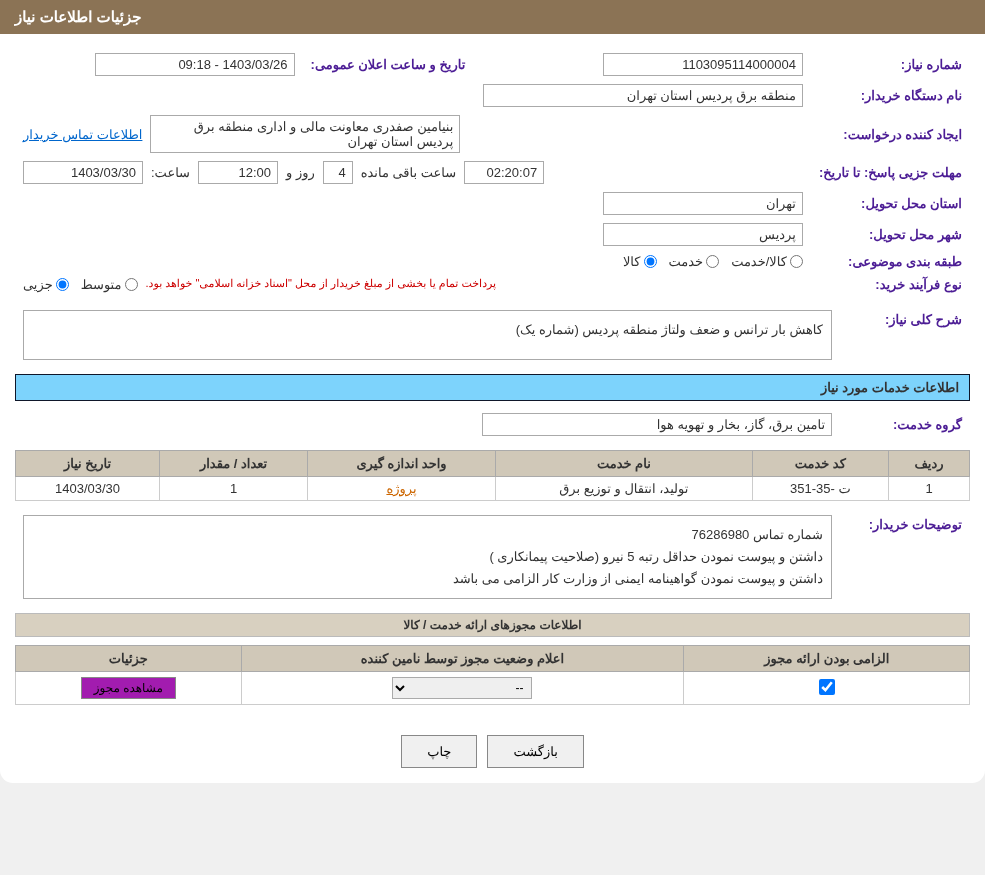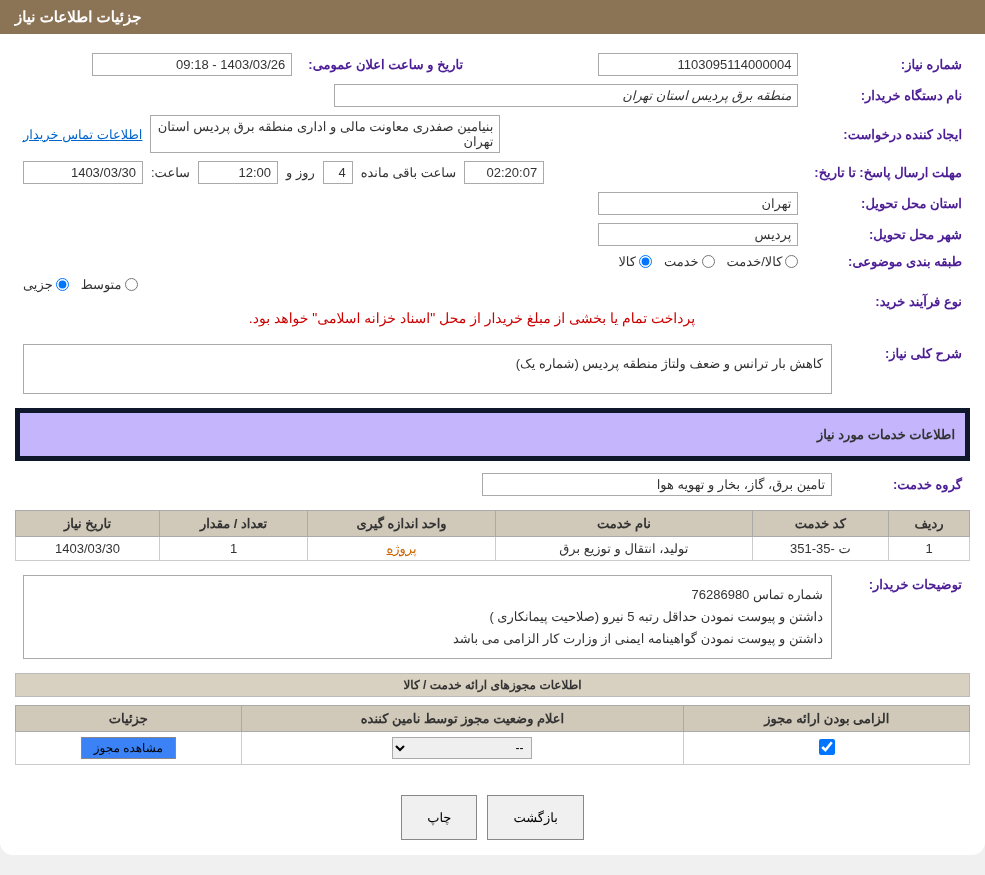--- a/index.html
+++ b/index.html
@@ -22,25 +22,25 @@
       text-align: left;
       padding: 8px 15px;
       font-size: 15px;
       font-weight: bold;
     }
     .content-area {
       padding: 15px;
       background: #fff;
     }
     .section-title {
-      background: #c4b5fd;
-      padding: 14px 10px;
+      background: #7dd3fc;
+      padding: 5px 10px;
       font-weight: bold;
       font-size: 13px;
-      border: 5px solid #0f172a;
+      border: 1px solid #0f172a;
       margin-bottom: 8px;
       text-align: right;
     }
     .info-table {
       width: 100%;
       border-collapse: collapse;
       margin-bottom: 10px;
     }
     .info-table td {
       padding: 4px 8px;
@@ -142,21 +142,21 @@
       padding: 5px 8px;
       text-align: center;
       font-weight: bold;
     }
     .permissions-table td {
       border: 1px solid #ccc;
       padding: 5px 8px;
       text-align: center;
     }
     .btn-view {
-      background: #3b82f6;
+      background: #a21caf;
       border: 1px solid #888;
       padding: 3px 12px;
       cursor: pointer;
       font-family: Tahoma, Arial, sans-serif;
       font-size: 12px;
     }
     .select-small {
       padding: 2px 4px;
       border: 1px solid #aaa;
       font-family: Tahoma, Arial, sans-serif;
@@ -166,21 +166,21 @@
     .footer-buttons {
       text-align: center;
       padding: 15px;
       display: flex;
       gap: 10px;
       justify-content: center;
     }
     .btn-main {
       background: #fff;
       border: 1px solid #888;
-      padding: 14px 25px;
+      padding: 8px 25px;
       cursor: pointer;
       font-family: Tahoma, Arial, sans-serif;
       font-size: 13px;
     }
     .btn-back {
       background: #f0f0f0;
     }
     .btn-print {
       background: #f0f0f0;
     }
@@ -230,36 +230,36 @@
         <td style="width:50px;"></td>
         <td class="label-cell" style="text-align:left;">تاریخ و ساعت اعلان عمومی:</td>
         <td class="value-cell">
           <div class="input-box input-medium">1403/03/26 - 09:18</div>
         </td>
       </tr>
 
       <tr>
         <td class="label-cell">نام دستگاه خریدار:</td>
         <td class="value-cell" colspan="4">
-          <div class="input-box" style="width:464px;font-style:italic;">منطقه برق پردیس استان تهران</div>
+          <div class="input-box" style="width:320px;">منطقه برق پردیس استان تهران</div>
         </td>
       </tr>
 
       <tr>
         <td class="label-cell">ایجاد کننده درخواست:</td>
         <td class="value-cell" colspan="4">
           <div class="row-flex">
-            <div class="input-box" style="width:350px;">بنیامین صفدری معاونت مالی و اداری منطقه برق پردیس استان تهران</div>
+            <div class="input-box" style="width:310px;">بنیامین صفدری معاونت مالی و اداری منطقه برق پردیس استان تهران</div>
             <span class="link-blue">اطلاعات تماس خریدار</span>
           </div>
         </td>
       </tr>
 
       <tr>
-        <td class="label-cell">مهلت ارسال پاسخ: تا تاریخ:</td>
+        <td class="label-cell">مهلت جزیی پاسخ: تا تاریخ:</td>
         <td class="value-cell" colspan="4">
           <div class="timer-row">
             <div class="input-box input-xsmall">02:20:07</div>
             <span class="timer-label">ساعت باقی مانده</span>
             <div class="input-box" style="width:30px;">4</div>
             <span>روز و</span>
             <div class="input-box input-xsmall">12:00</div>
             <span>ساعت:</span>
             <div class="input-box input-small">1403/03/30</div>
           </div>
@@ -297,21 +297,21 @@
               <span>کالا</span>
             </div>
           </div>
         </td>
       </tr>
 
       <tr>
         <td class="label-cell">نوع فرآیند خرید:</td>
         <td class="value-cell" colspan="4">
           <div class="row-flex" style="justify-content: space-between; align-items: flex-start; flex-wrap: nowrap;">
-            <span class="warning-text" style="flex:1; text-align:center; font-size:14px;margin-top:33px;">پرداخت تمام یا بخشی از مبلغ خریدار از محل "اسناد خزانه اسلامی" خواهد بود.</span>
+            <span class="warning-text" style="flex:1; text-align:left; font-size:11px;">پرداخت تمام یا بخشی از مبلغ خریدار از محل "اسناد خزانه اسلامی" خواهد بود.</span>
             <div class="radio-group" style="flex-shrink:0;">
               <div class="radio-item">
                 <input type="radio" name="purchase" style="">
                 <span>متوسط</span>
               </div>
               <div class="radio-item">
                 <input type="radio" name="purchase" checked="" style="">
                 <span>جزیی</span>
               </div>
             </div>

